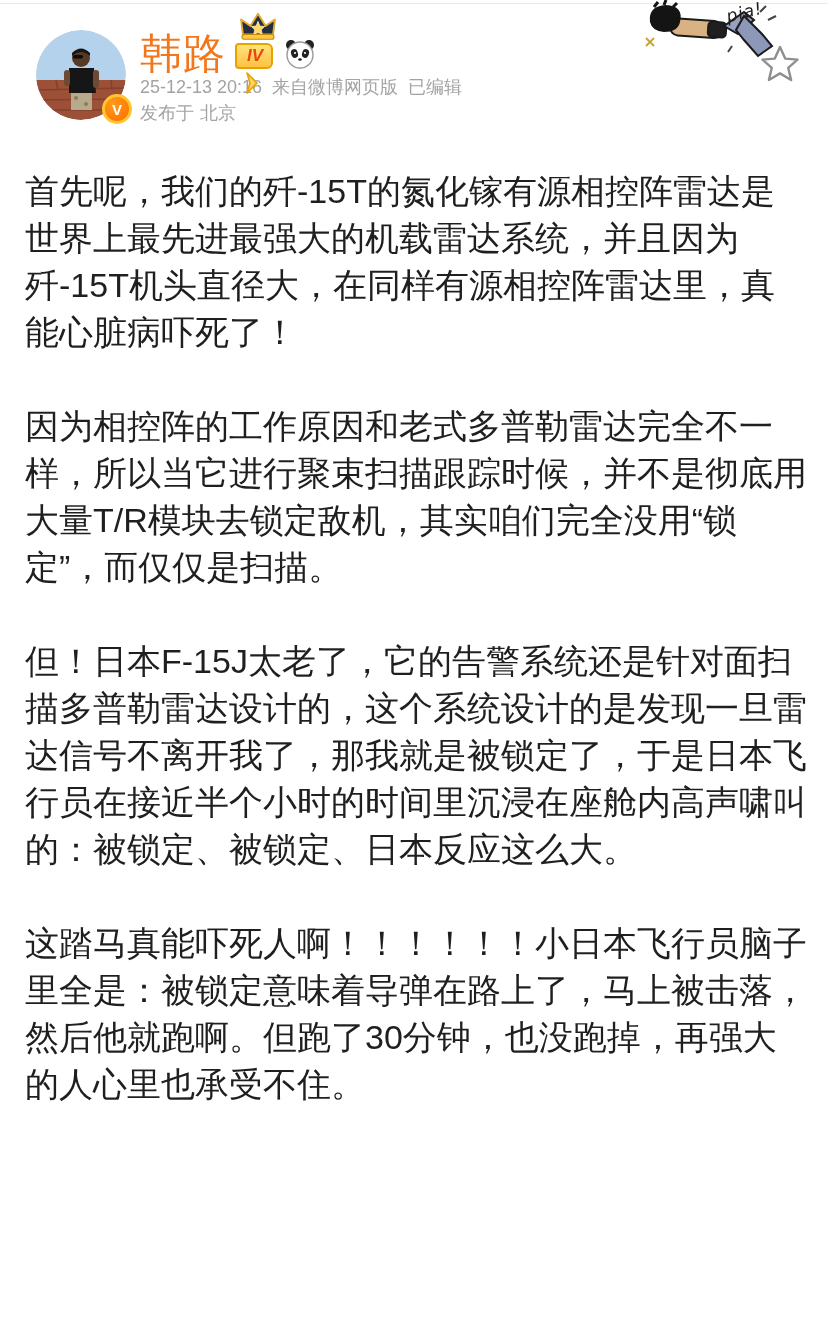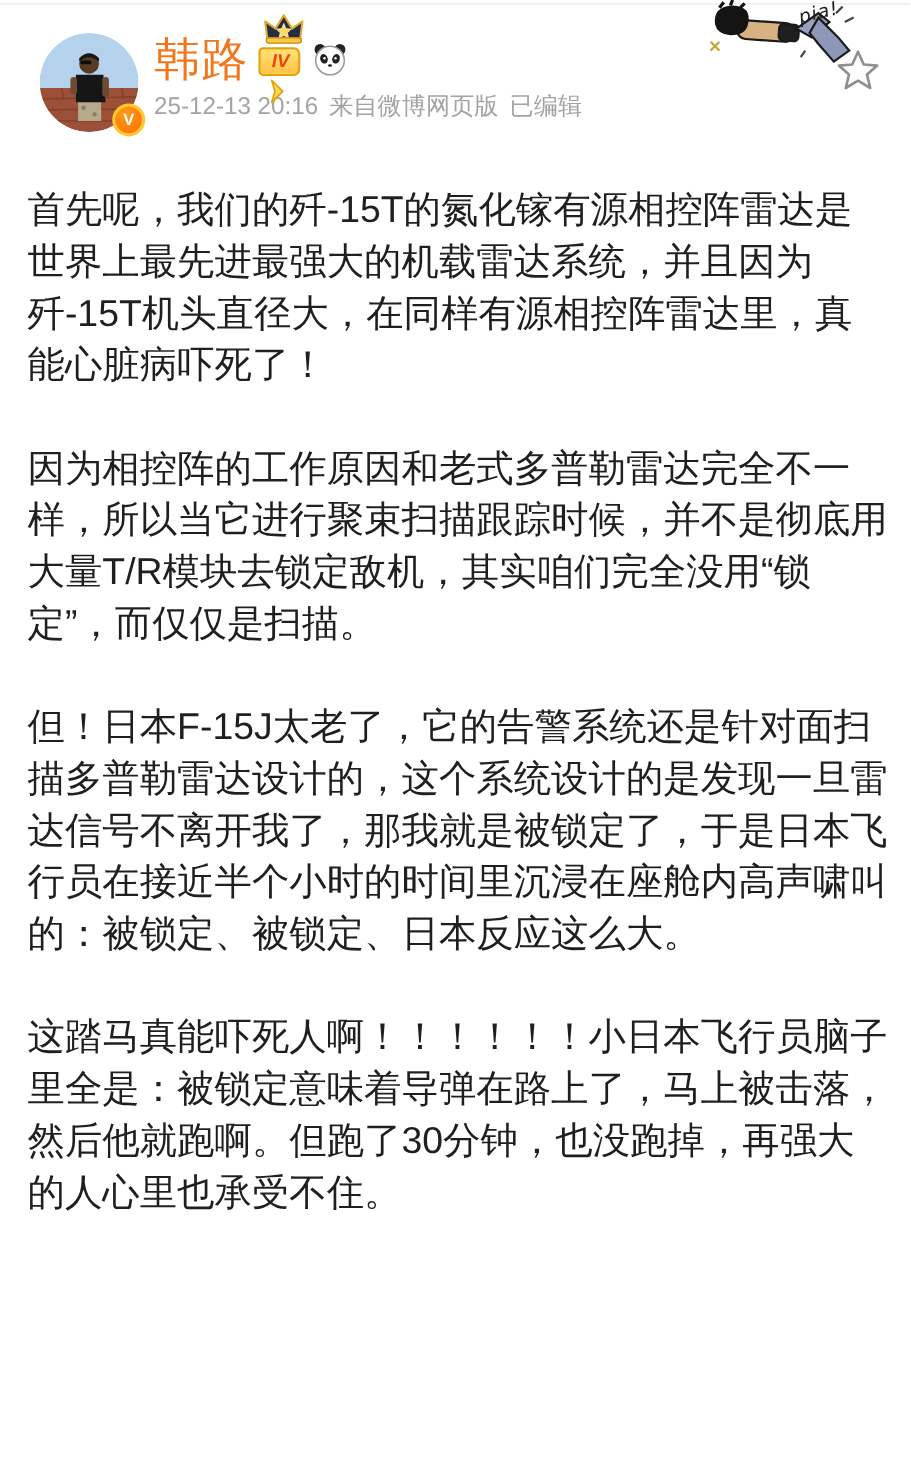--- a/index.html
+++ b/index.html
@@ -25,21 +25,21 @@
   .vip-badge{display:flex;align-items:center;position:relative;flex-direction:column;}
   .crown-svg{display:block;margin-right:-7px;position:relative;z-index:2;}
   .vip-tag{
     display:inline-block;background:linear-gradient(#ffe27a,#ffc243);
     border:2px solid #e8a200;border-radius:4px 6px 6px 4px;
     color:#e8470f;font-weight:800;font-style:italic;font-size:17px;
     padding:1px 8px 1px 10px;line-height:20px;
   }
   .chev-svg{display:block;margin-left:-3px;}
   .panda-svg{display:block;margin-left:2px;}
-  .meta-row{font-size:22px;color:#a3a3a3;margin-top:10px;line-height:26px;}
+  .meta-row{font-size:18px;color:#a3a3a3;margin-top:0;line-height:26px;}
   .meta-row span{margin-right:10px;}
   .meta-row .no-gap{margin-right:6px;}
 
   
   .star-icon{position:absolute;top:44px;right:28px;cursor:pointer;}
   .sticker{position:absolute;top:0px;right:36px;width:152px;height:64px;z-index:3;}
   .pia-text{
     position:absolute;left:86px;top:2px;font-size:17px;font-style:italic;
     color:#1c1c1c;transform:rotate(-14deg);font-family:"DejaVu Sans",sans-serif;letter-spacing:1px;
   }
@@ -151,20 +151,23 @@
           <ellipse cx="21.5" cy="15.5" rx="3.4" ry="4.4" fill="#222" transform="rotate(18 21.5 15.5)"></ellipse>
           <circle cx="11" cy="15" r="1.1" fill="#fff"></circle>
           <circle cx="21" cy="15" r="1.1" fill="#fff"></circle>
           <ellipse cx="16" cy="21.5" rx="1.8" ry="1.2" fill="#222"></ellipse>
         </svg>
       </div>
 
       <div class="meta-row">
         <span>25-12-13 20:16</span><span>来自微博网页版</span><span>已编辑</span>
       </div>
+      <div class="meta-row">
+        <span class="no-gap">发布于</span><span>北京</span>
+      </div>
     </div>
   </div>
 
   <div class="content">
     <p>首先呢，我们的歼-15T的氮化镓有源相控阵雷达是世界上最先进最强大的机载雷达系统，并且因为歼-15T机头直径大，在同样有源相控阵雷达里，真能心脏病吓死了！</p>
     <p>因为相控阵的工作原因和老式多普勒雷达完全不一样，所以当它进行聚束扫描跟踪时候，并不是彻底用大量T/R模块去锁定敌机，其实咱们完全没用“锁定”，而仅仅是扫描。</p>
     <p>但！日本F-15J太老了，它的告警系统还是针对面扫描多普勒雷达设计的，这个系统设计的是发现一旦雷达信号不离开我了，那我就是被锁定了，于是日本飞行员在接近半个小时的时间里沉浸在座舱内高声啸叫的：被锁定、被锁定、日本反应这么大。</p>
     <p>这踏马真能吓死人啊！！！！！！小日本飞行员脑子里全是：被锁定意味着导弹在路上了，马上被击落，然后他就跑啊。但跑了30分钟，也没跑掉，再强大的人心里也承受不住。</p>
   </div>
 

